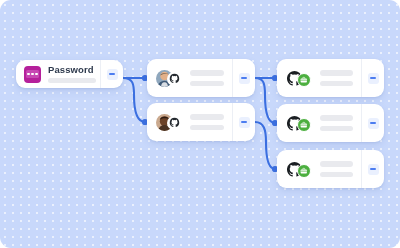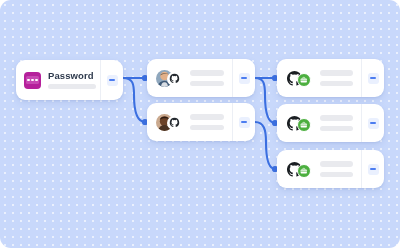--- a/index.html
+++ b/index.html
@@ -77,21 +77,21 @@
   .minus-btn::before {
     content: "";
     display: block;
     width: 6px;
     height: 1.6px;
     border-radius: 1px;
     background: #4c7df0;
   }
 
   
-  #card-password { left: 16px; top: 60px; width: 107px; height: 40px; }
+  #card-password { left: 16px; top: 60px; width: 107px; height: 28px; }
   .pw-icon {
     flex: 0 0 auto;
     width: 17px;
     height: 17px;
     border-radius: 4px;
     background: #b5209b;
     position: relative;
   }
   .pw-icon .pw-slot {
     position: absolute;

